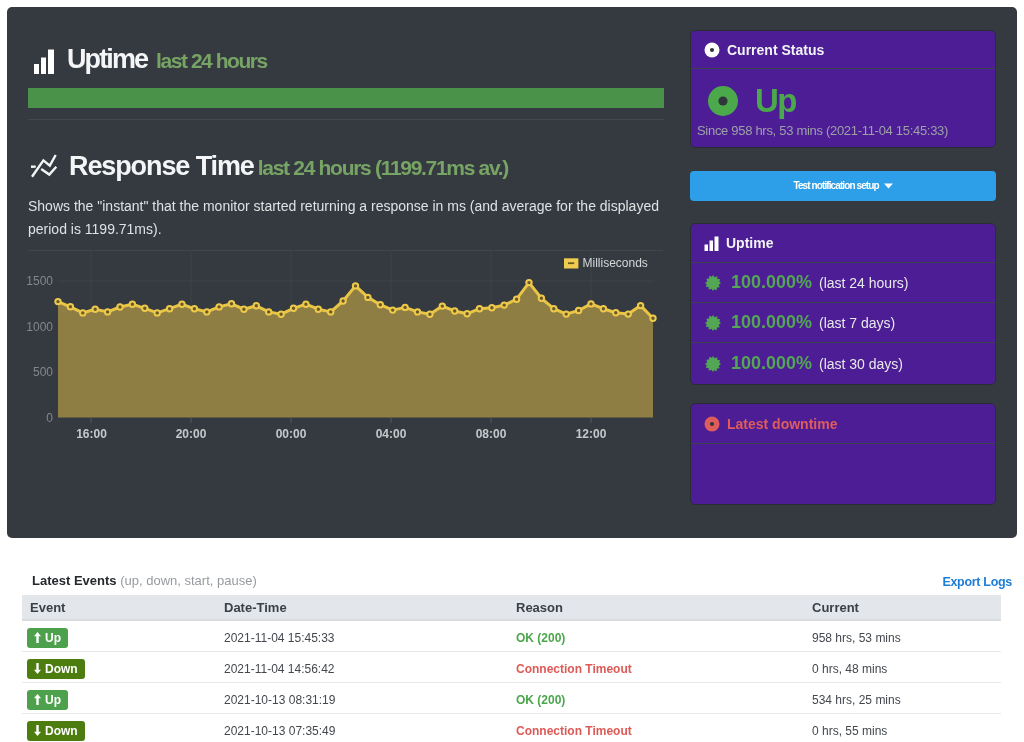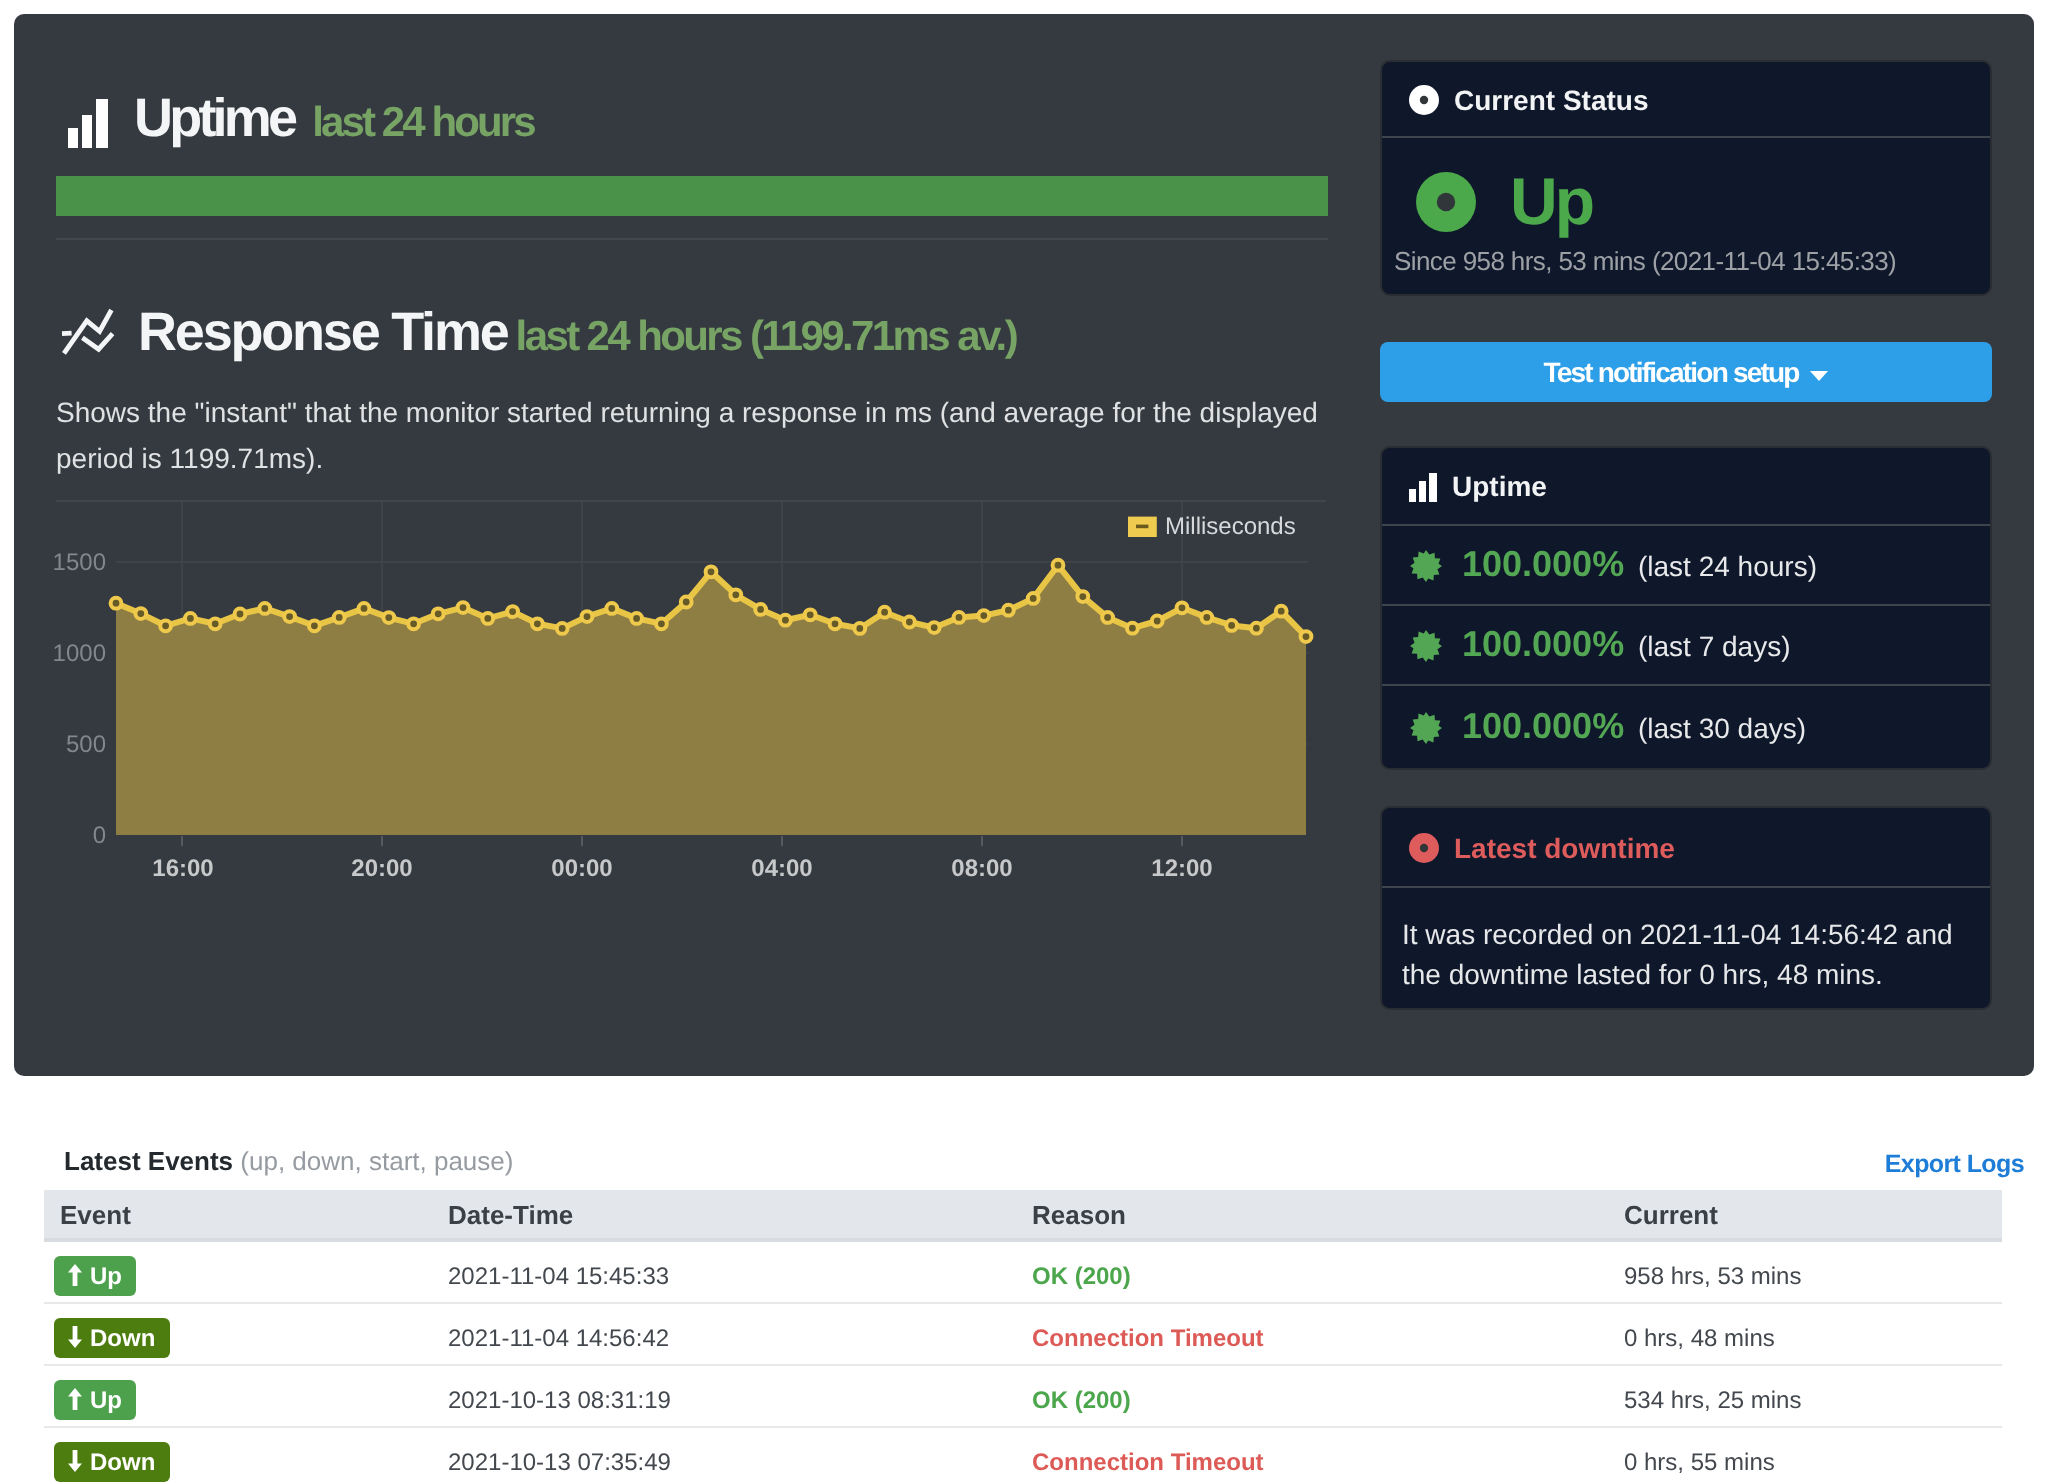--- a/index.html
+++ b/index.html
@@ -7,25 +7,25 @@
 .abs { position:absolute; }
 #panel { position:absolute; left:7px; top:7px; width:1010px; height:531px; background:#353A40; border-radius:5px; }
 #h-uptime { position:absolute; left:67px; top:46px; font-size:27px; font-weight:bold; color:#F4F5F6; letter-spacing:-1.9px; line-height:27px; white-space:nowrap; }
 #h-uptime .grn { font-size:21px; color:#77A465; letter-spacing:-1.45px; margin-left:9px; }
 #greenbar { position:absolute; left:28px; top:88px; width:636px; height:20px; background:#4A9249; }
 #hr1 { position:absolute; left:28px; top:119px; width:636px; height:1px; background:#42474D; }
 #h-resp { position:absolute; left:69px; top:152.6px; font-size:27px; font-weight:bold; color:#F4F5F6; letter-spacing:-1.1px; line-height:27px; white-space:nowrap; }
 #h-resp .grn { font-size:21px; color:#77A465; letter-spacing:-1.3px; margin-left:4px; }
 #para { position:absolute; left:28px; top:195px; width:648px; font-size:14px; line-height:23px; color:#DFE1E3; }
 #chart { position:absolute; left:0px; top:0px; }
-.card { position:absolute; left:690px; width:306px; background:#0f172a; border:1px solid #2A2E33; border-radius:5px; }
+.card { position:absolute; left:690px; width:306px; background:#4c1d95; border:1px solid #2A2E33; border-radius:5px; }
 .chead { height:38px; border-bottom:1px solid #3E444B; font-size:14px; font-weight:bold; color:#F2F3F4; display:flex; align-items:center; padding-left:13px; }
 .chead svg { margin-right:7px; }
 #card-status { top:30px; height:118px; }
-#btn { position:absolute; left:690px; top:171px; width:306px; height:30px; background:#2D9FE8; border-radius:4px; color:#fff; font-size:14px; font-weight:bold; text-align:center; line-height:30px; letter-spacing:-0.9px; }
+#btn { position:absolute; left:690px; top:171px; width:306px; height:30px; background:#2D9FE8; border-radius:4px; color:#fff; font-size:10px; font-weight:bold; text-align:center; line-height:30px; letter-spacing:-0.9px; }
 #card-uptime { top:223px; height:162px; }
 #card-uptime .chead { height:39px; }
 .urow { height:40px; border-bottom:1px solid #3E444B; display:flex; align-items:center; padding-left:14px; }
 .urow.last { border-bottom:none; height:41px; }
 .urow .pct { color:#53A653; font-weight:bold; font-size:18px; margin-left:10px; width:81px; }
 .urow .per { color:#E8E9EA; font-size:14px; margin-left:7px; }
 #card-down { top:403px; height:102px; }
 #card-down .chead { color:#DF5C5C; height:40px; }
 #card-down .body { padding:13px 14px 0 10px; font-size:14px; line-height:20px; color:#E6E7E9; }
 #levents { position:absolute; left:22px; top:573px; font-size:13px; font-weight:bold; color:#24292E;margin-left:10px; }
@@ -204,21 +204,20 @@
       <span class="per">(last 30 days)</span>
   </div>
 </div>
 
 <div class="card" id="card-down">
   <div class="chead">
     <svg width="16" height="16" viewBox="0 0 16 16">
       <circle cx="8" cy="8" r="7.5" fill="#DF5C5C"></circle>
       <circle cx="8" cy="8" r="2.1" fill="#31363B"></circle>
     </svg>Latest downtime</div>
-  <div class="body">It was recorded on 2021-11-04 14:56:42 and the downtime lasted for 0 hrs, 48 mins.</div>
 </div>
 
 <div id="levents">Latest Events <span>(up, down, start, pause)</span></div>
 <div id="export">Export Logs</div>
 <table id="tbl">
   <colgroup>
       <col style="width:194px">
       <col style="width:292px">
       <col style="width:296px">
       <col>

